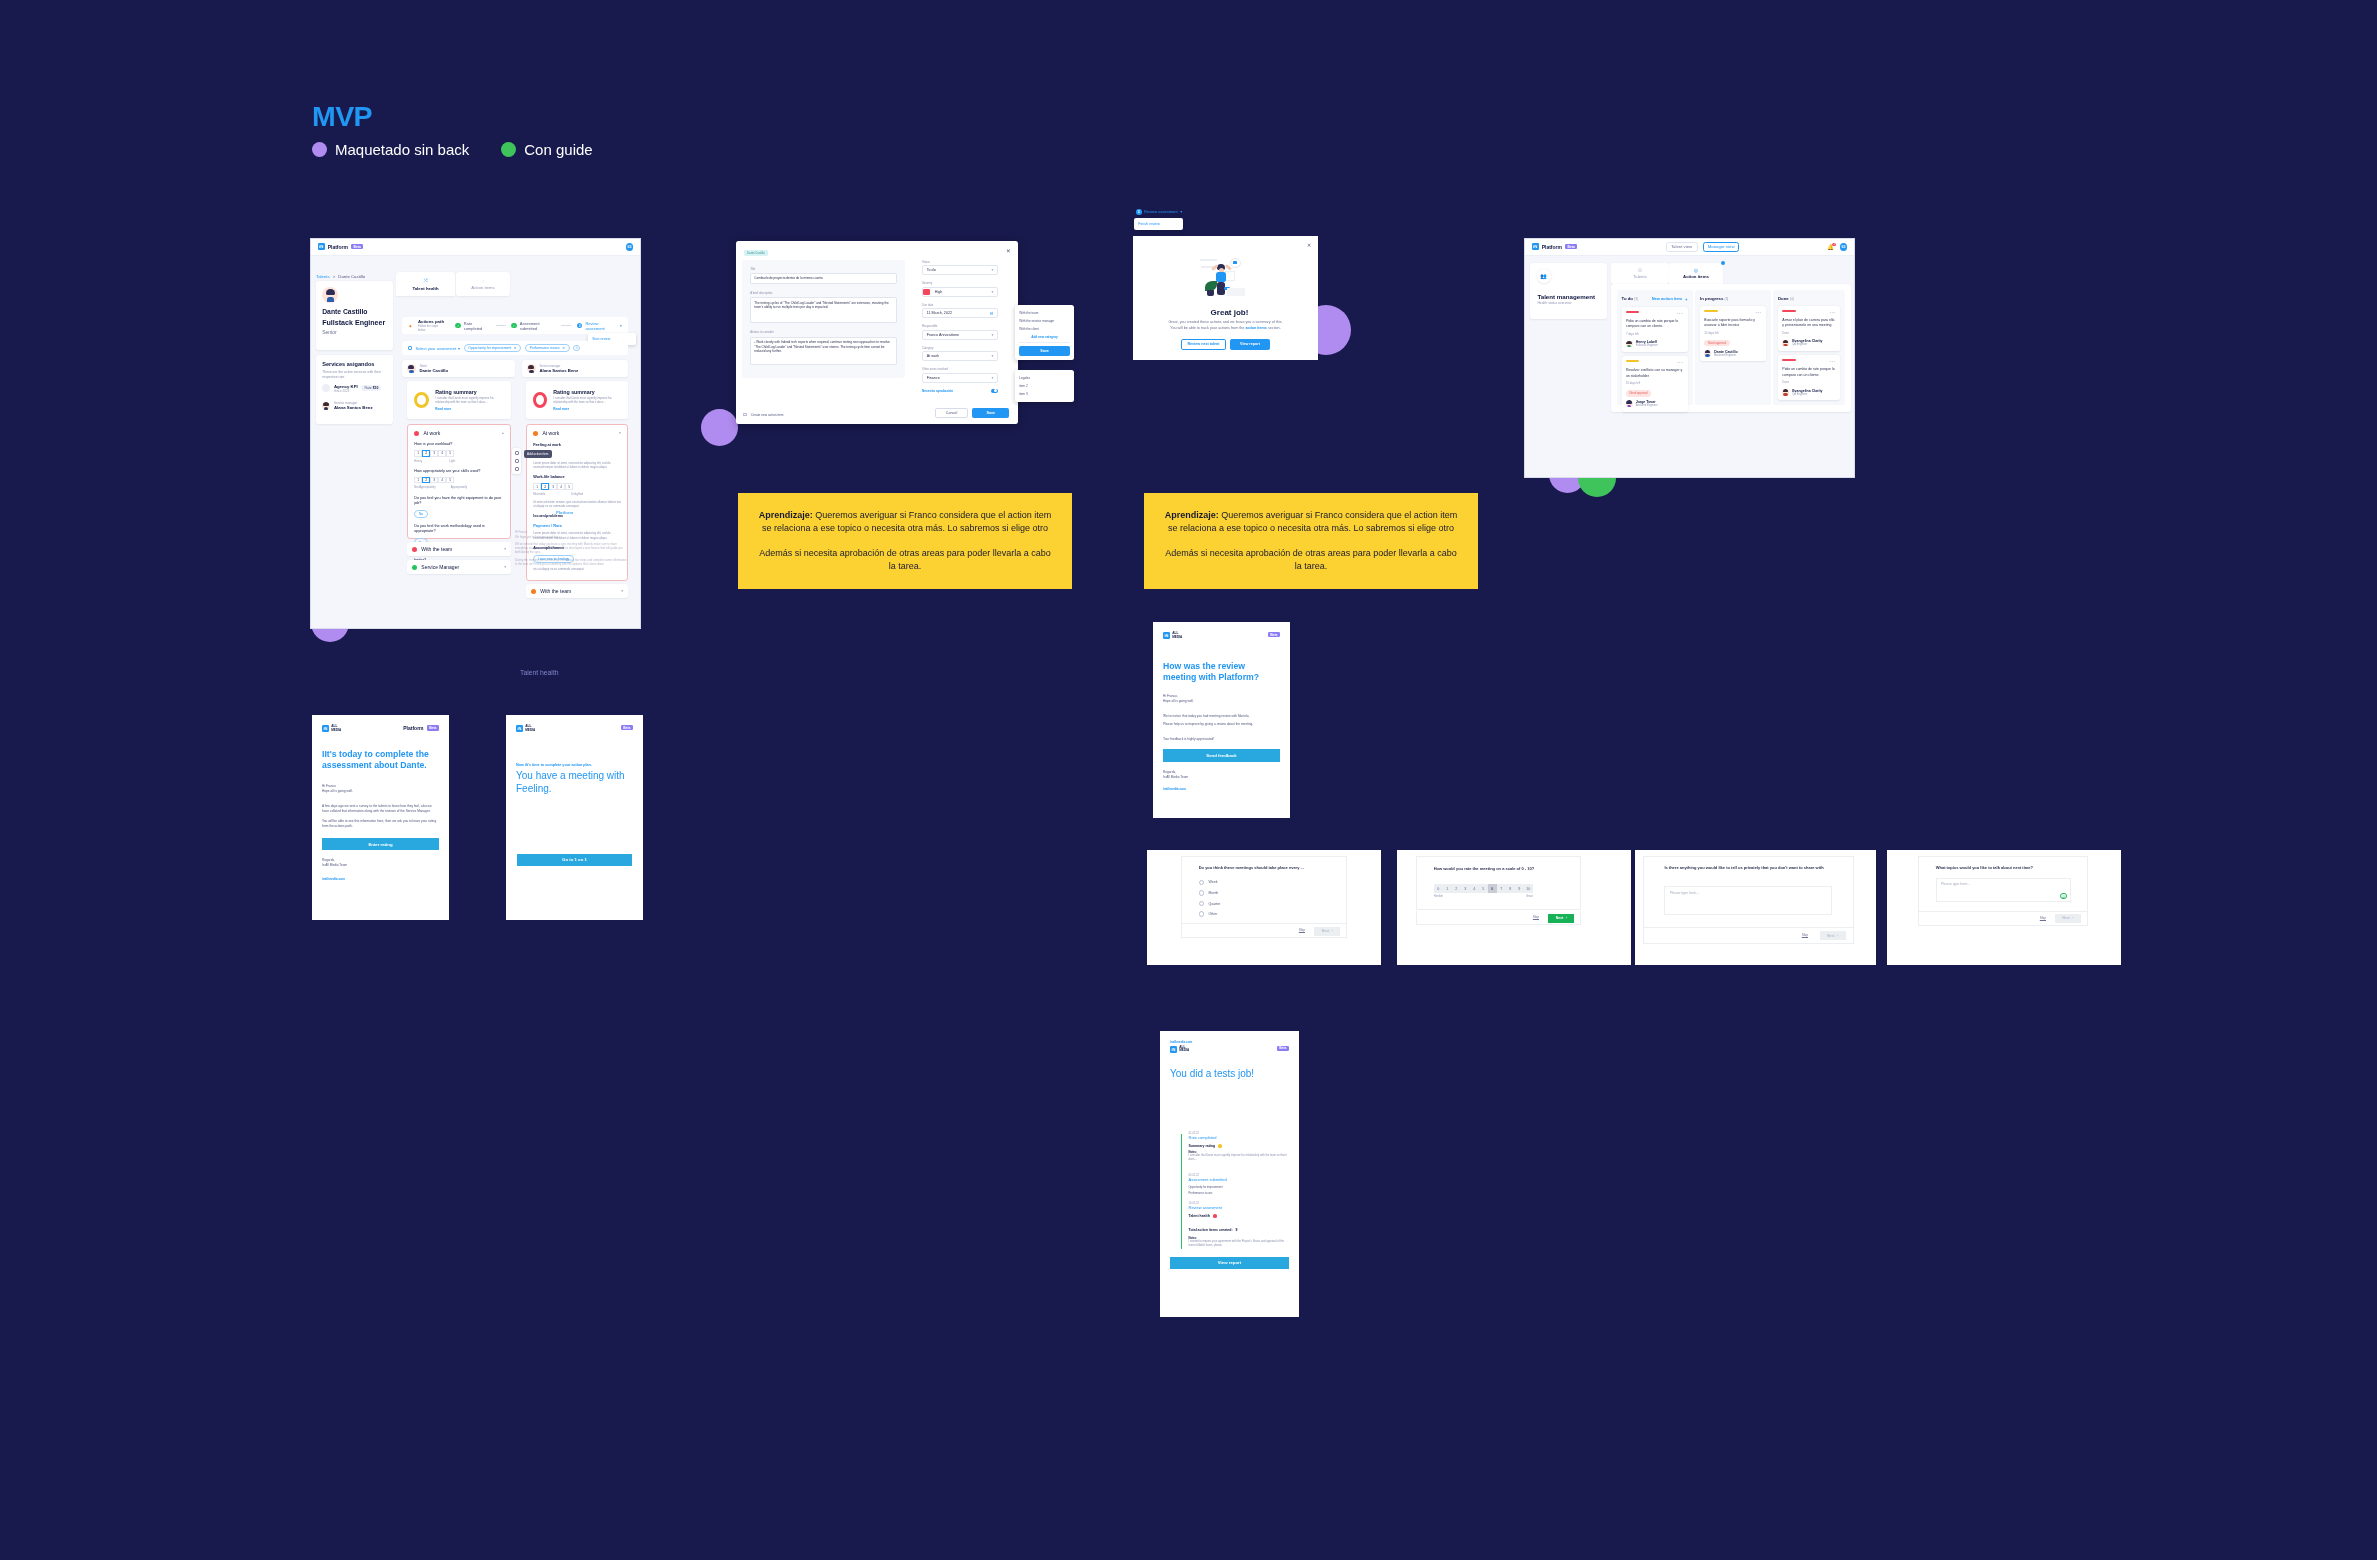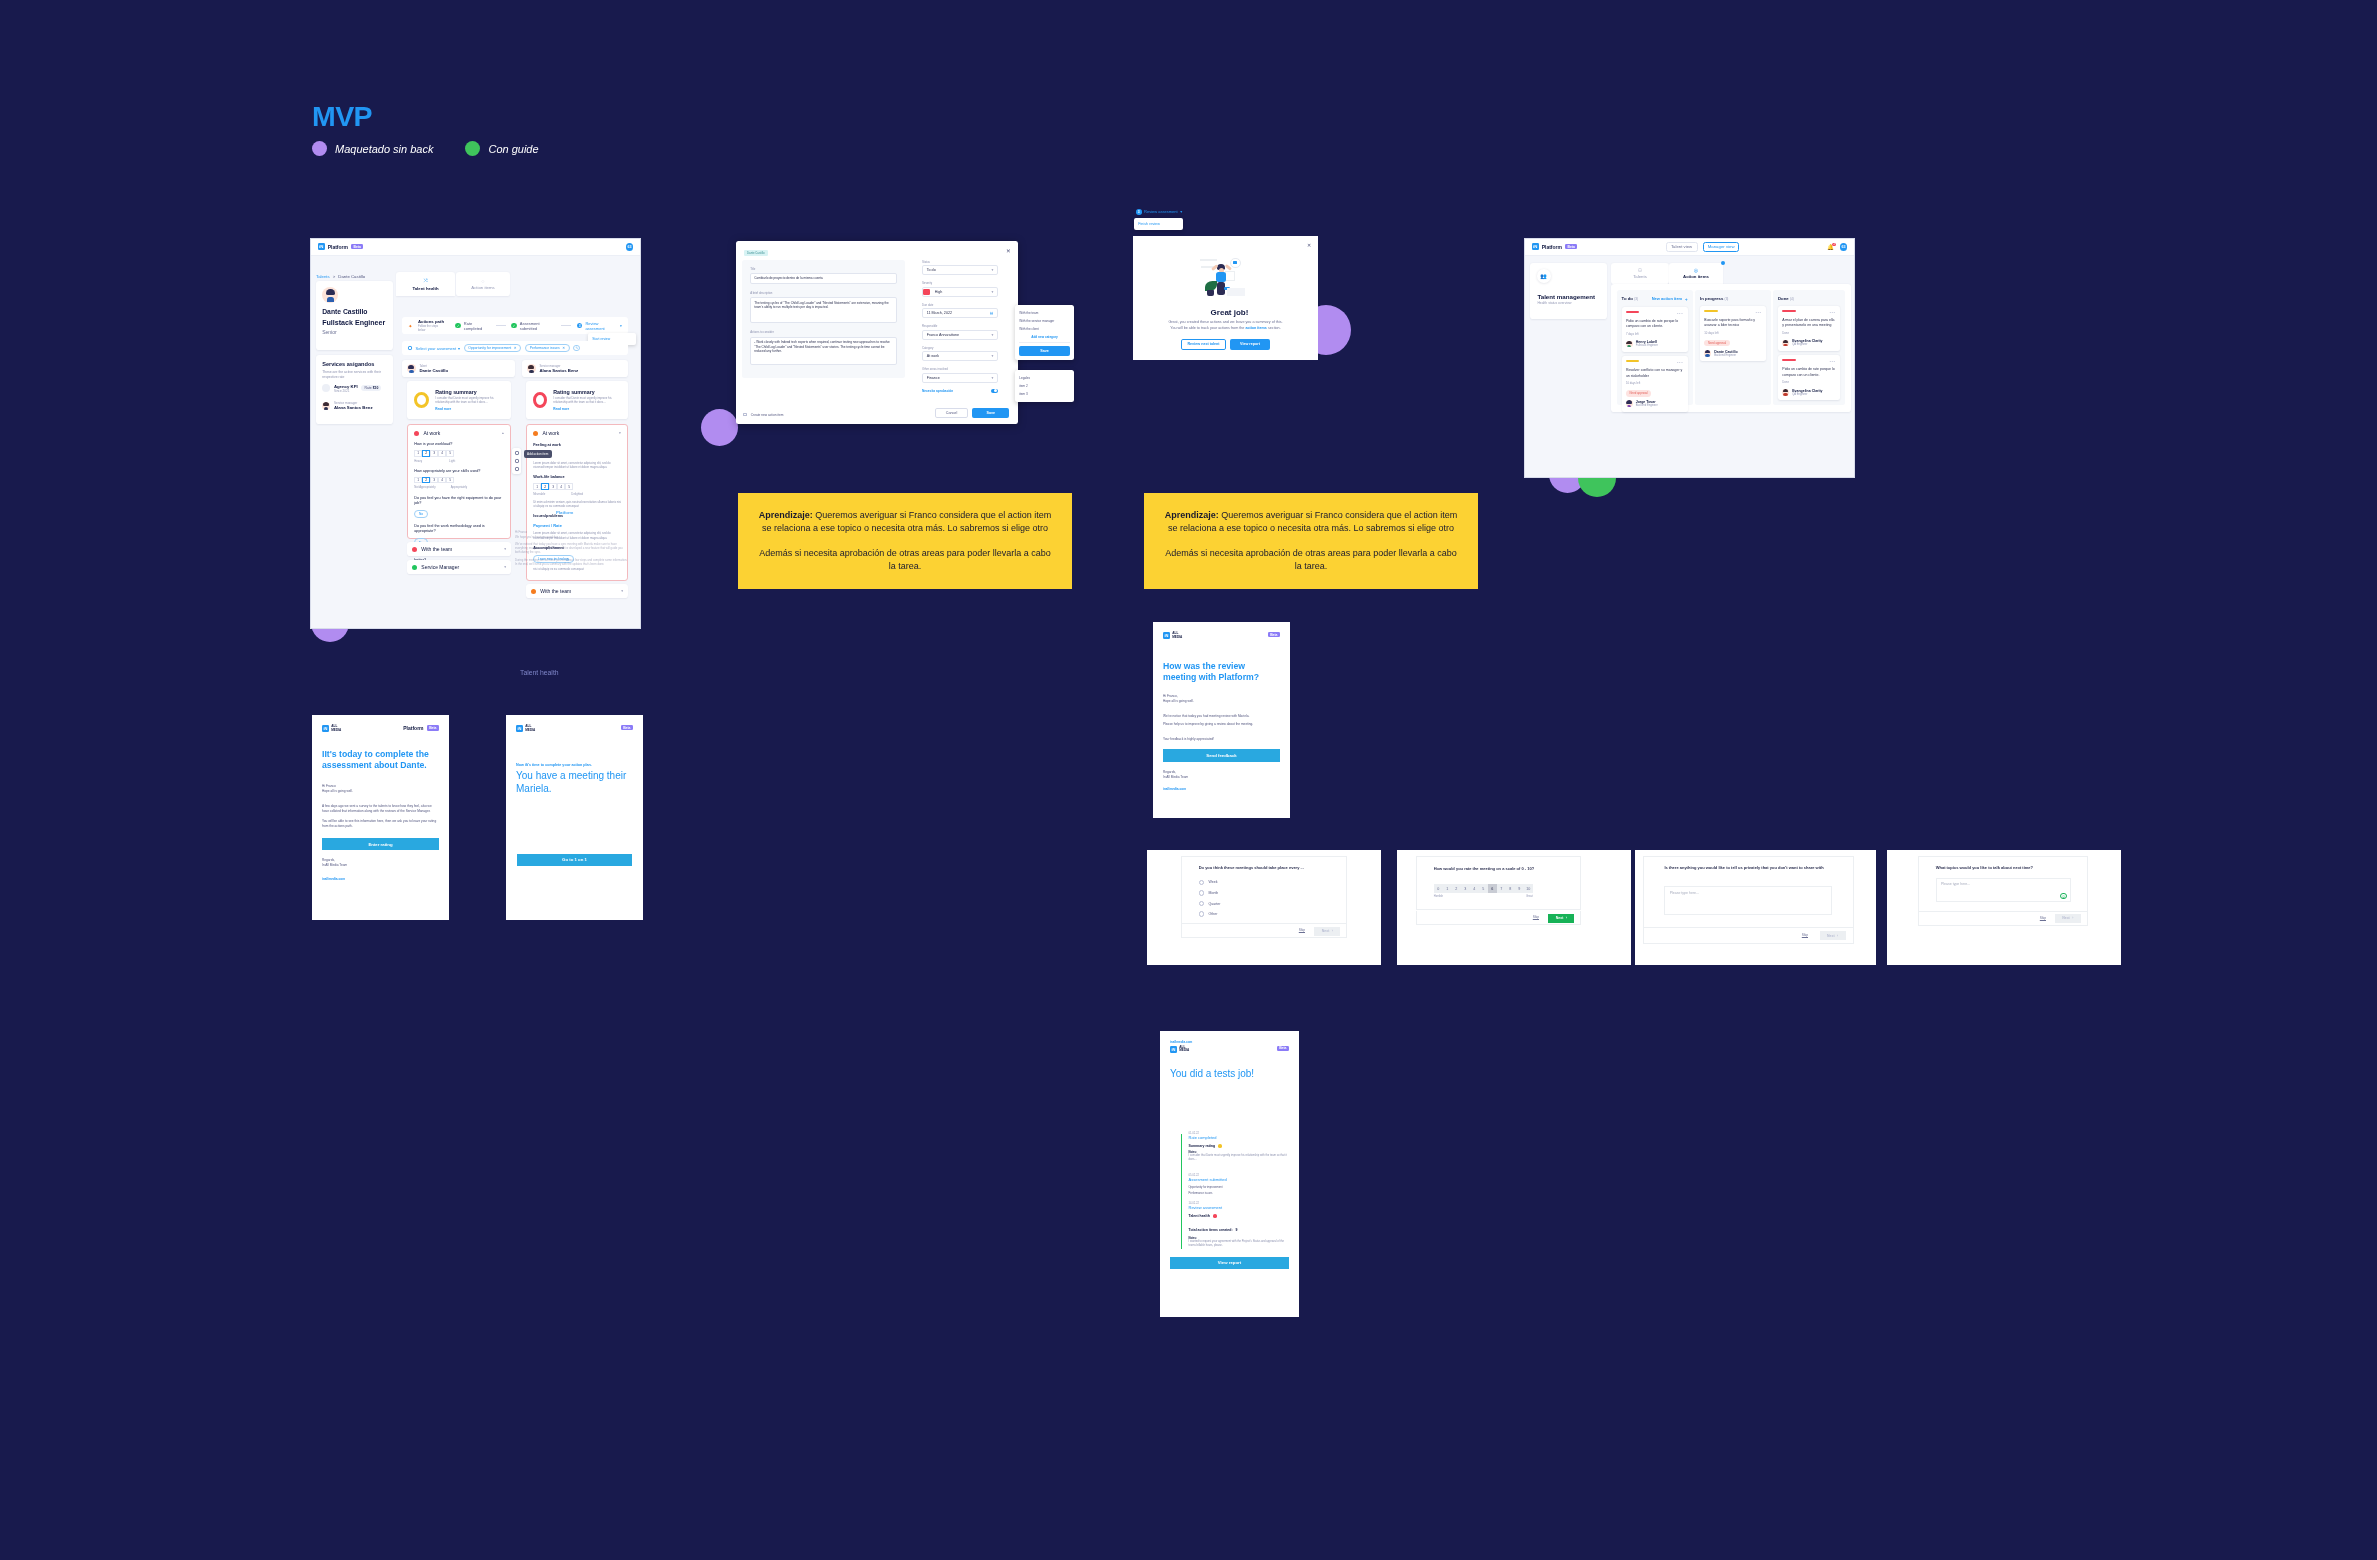--- a/index.html
+++ b/index.html
@@ -13,21 +13,21 @@
   .board { position: absolute; inset: 0; }
 
   
   .mvp-title {
     position: absolute; left: 312px; top: 100px;
     font-size: 28.5px; font-weight: 700; color: #2196f3; letter-spacing: -0.6px;
   }
   .legend { position: absolute; left: 312px; top: 141px; display: flex; gap: 32px; align-items: center; }
   .legend-item { display: flex; align-items: center; gap: 8px; }
   .legend-dot { width: 15px; height: 15px; border-radius: 50%; }
-  .legend-label { color: #ffffff; font-size: 11px; font-style: italic; }
+  .legend-label { color: #ffffff; font-size: 15px; }
 
   
   .circle { position: absolute; border-radius: 50%; }
 
   
   .frame { position: absolute; background: #ffffff; overflow: hidden; }
   .frame-lbl { position: absolute; color: #7f86c9; font-size: 6.8px; }
 
   
   .note {
@@ -805,21 +805,21 @@
       <div class="logo">
         <div class="logo-sq">iN</div>
         <div>
           <div class="logo-t">ALL</div>
           <div class="logo-t">MEDIA</div>
         </div>
       </div>
       <span class="beta">Beta</span>
     </div>
     <div class="mail-kick" style="margin-top:31px;">Now iIt's time to complete your action plan.</div>
-    <div class="mail-h2" style="margin-top:3.1px;">You have a meeting their Mariela.</div>
+    <div class="mail-h2" style="margin-top:3.1px;">You have a meeting with Feeling.</div>
     <div class="mail-btn" style="position:absolute;left:11px;right:11px;top:139px;height:11.8px;">Go to 1 on 1</div>
   </div>
 
   <div class="mail" style="left:1153px;top:622px;width:137px;height:196px;padding:10px 10px;">
     <div style="display:flex;justify-content:space-between;align-items:flex-start;">
       <div class="logo">
         <div class="logo-sq">iN</div>
         <div>
           <div class="logo-t">ALL</div>
           <div class="logo-t">MEDIA</div>

